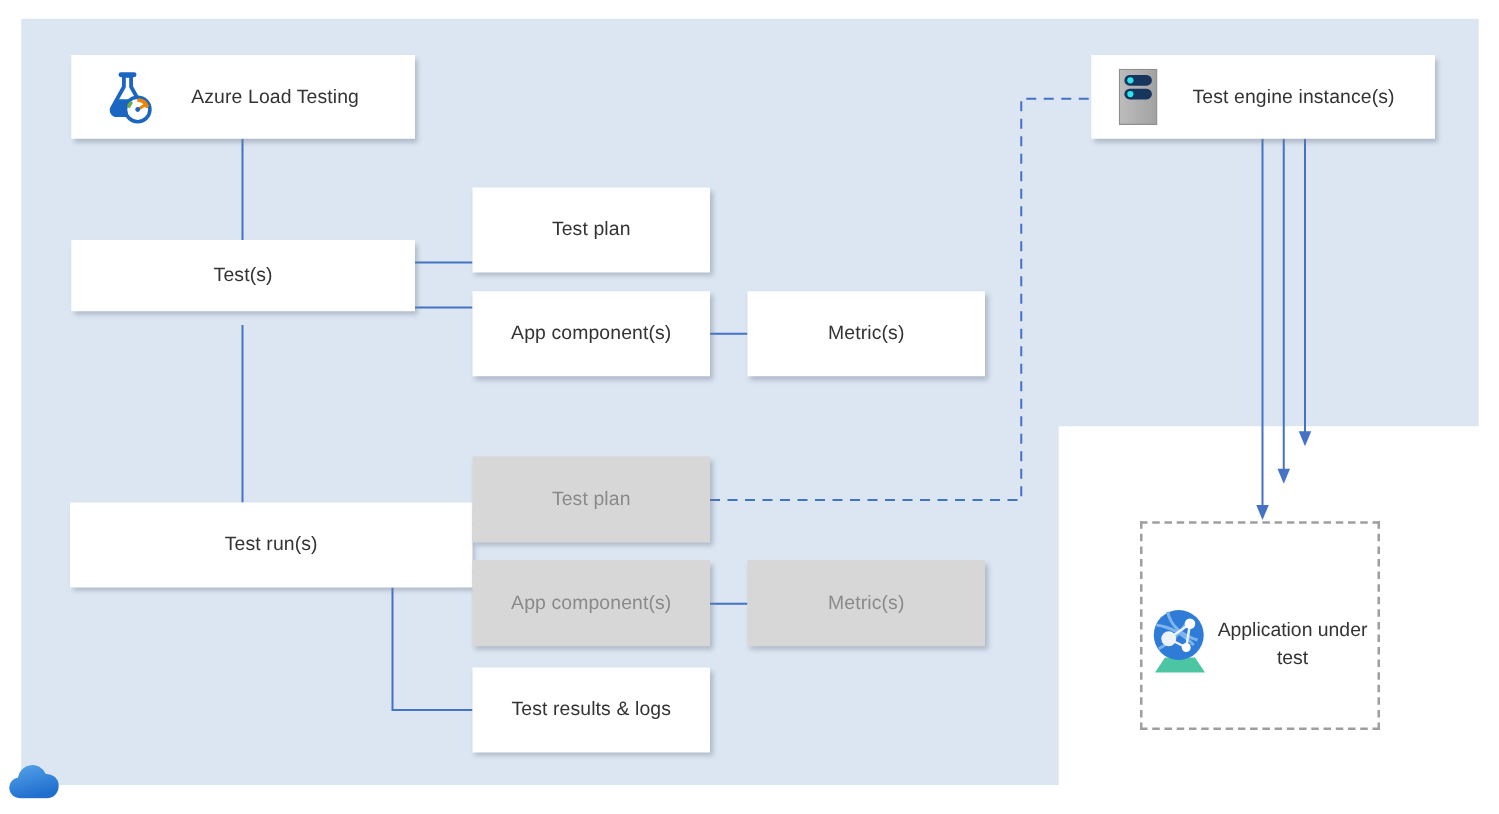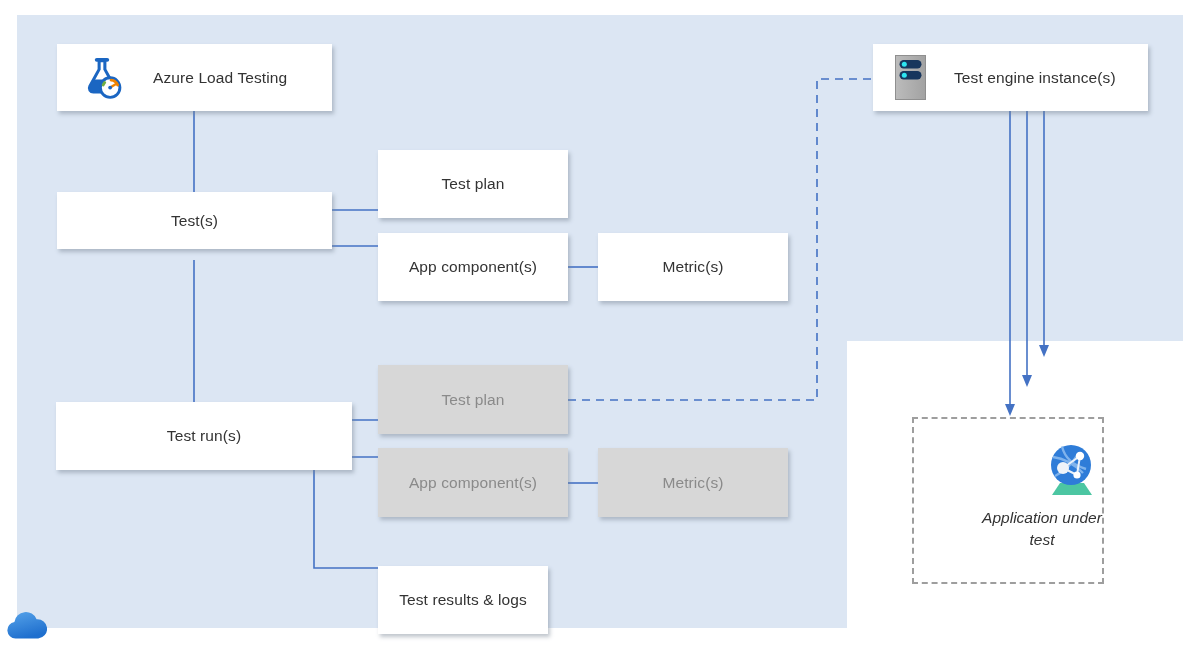--- a/index.html
+++ b/index.html
@@ -21,23 +21,22 @@
     box-shadow:2px 3px 4px rgba(115,128,145,.45);
     display:flex;align-items:center;justify-content:center;
     font-size:15.5px;color:#333333;letter-spacing:.1px;
   }
   .node.inactive{background:#d7d7d7;color:#8a8a8a;}
   .node.icon-row{justify-content:flex-start;padding-left:22px;box-sizing:border-box;}
   .icon-row .lbl{margin-left:28px;}
   .dashed-box{
     position:absolute;left:912px;top:417px;width:192px;height:167px;
     border:2px dashed #9e9e9e;box-sizing:border-box;
-    display:flex;flex-direction:column;align-items:flex-end;
+    display:flex;flex-direction:row;align-items:center;
     padding-top:20px;
-    font-style:italic;
   }
   .dashed-box .lbl{
     margin-top:10px;width:120px;text-align:center;
     font-size:15.5px;color:#333333;line-height:1.42;
   }
   .cloud{position:absolute;left:6px;top:611px;width:41px;height:28px;}
 </style>
 </head>
 <body>
 
@@ -108,21 +107,21 @@
         <circle cx="32.5" cy="34" r="2" fill="#1b66c2"></circle>
       </svg>
     </span>
     <span class="lbl">Azure Load Testing</span>
   </div>
 
   <div class="node" style="left:57px;top:192px;width:275px;height:57px;">
     <span>Test(s)</span>
   </div>
 
-  <div class="node" style="left:56px;top:402px;width:296px;height:68px;">
+  <div class="node" style="left:56px;top:402px;width:322px;height:68px;">
     <span>Test run(s)</span>
   </div>
 
   <div class="node" style="left:378px;top:150px;width:190px;height:68px;">
     <span>Test plan</span>
   </div>
 
   <div class="node" style="left:378px;top:233px;width:190px;height:68px;">
     <span>App component(s)</span>
   </div>
@@ -136,21 +135,21 @@
   </div>
 
   <div class="node inactive" style="left:378px;top:448px;width:190px;height:69px;">
     <span>App component(s)</span>
   </div>
 
   <div class="node inactive" style="left:598px;top:448px;width:190px;height:69px;">
     <span>Metric(s)</span>
   </div>
 
-  <div class="node" style="left:378px;top:534px;width:170px;height:68px;margin-top:32px;">
+  <div class="node" style="left:378px;top:534px;width:190px;height:68px;">
     <span>Test results &amp; logs</span>
   </div>
 
   <div class="node icon-row" style="left:873px;top:44px;width:275px;height:67px;">
     <span style="display:inline-flex;">
       <svg width="31" height="45" viewBox="0 0 31 45">
         <defs>
           <linearGradient id="srv" x1="0" y1="0" x2="1" y2="0">
             <stop offset="0" stop-color="#bcbcbc"></stop>
               <stop offset="1" stop-color="#a2a2a2"></stop>

